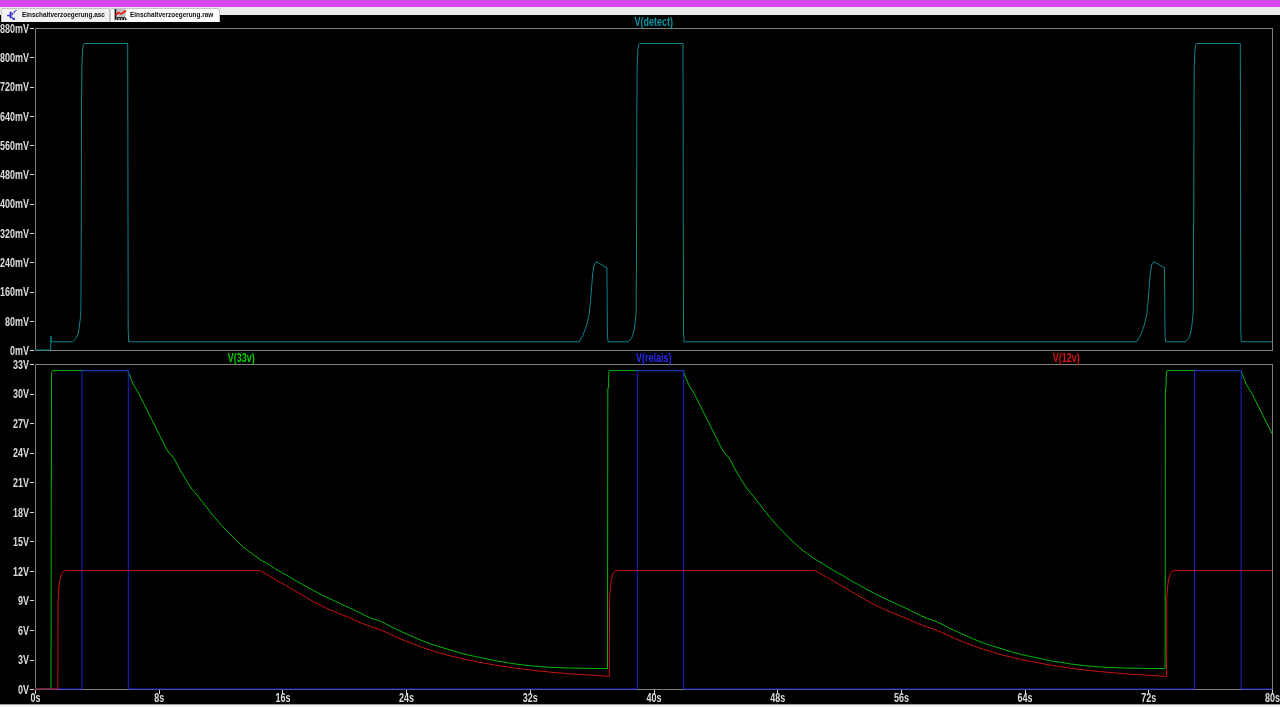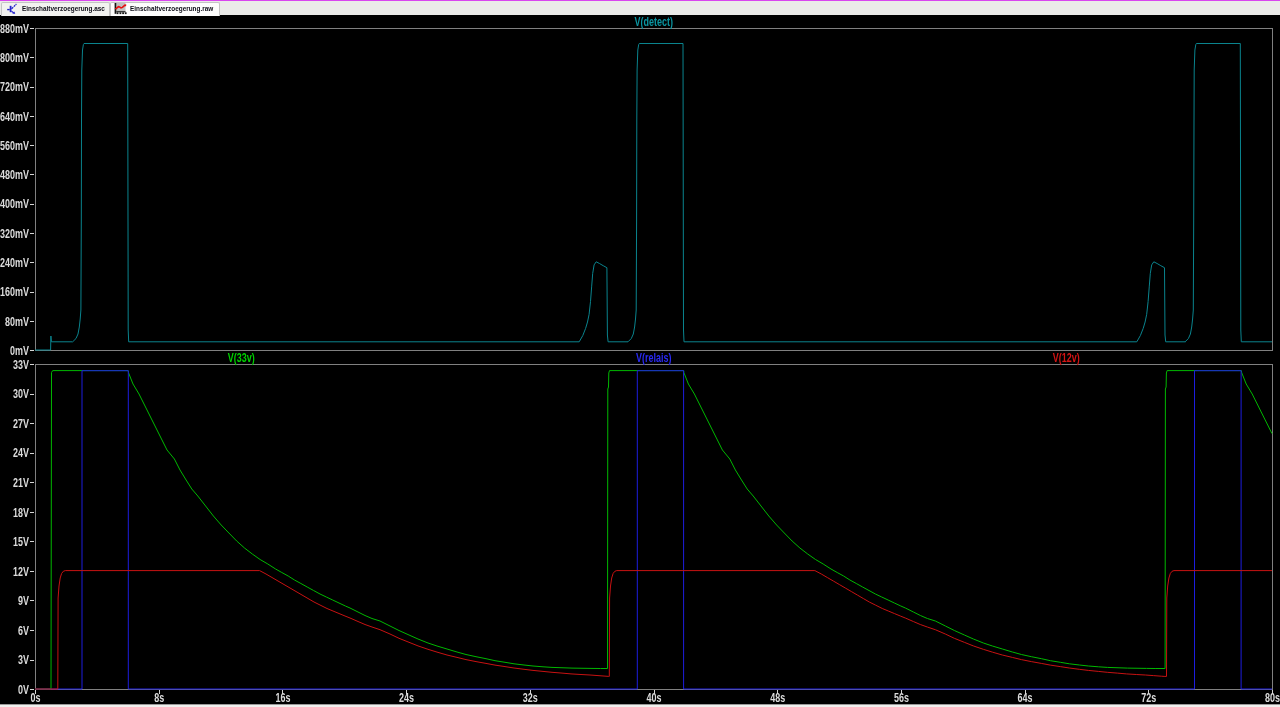--- a/index.html
+++ b/index.html
@@ -1,17 +1,17 @@
 <!DOCTYPE html>
 <html><head><meta charset="utf-8"><style>
 *{margin:0;padding:0;box-sizing:border-box}
 body{width:1280px;height:707px;position:relative;overflow:hidden;background:#000;
  font-family:"Liberation Sans",sans-serif}
 #tabbar{position:absolute;top:0;left:0;width:1280px;height:15px;background:#ebebe9;
- border-top:1px solid #d946ef;z-index:5}
+ border-top:7px solid #d946ef;z-index:5}
 .tab{position:absolute;top:1px;height:14px;border:1px solid #c4c4c4;border-bottom:none;
  border-radius:2px 2px 0 0}
 #tab1{left:1px;width:109px;background:#f2f2f0}
 #tab2{left:110px;width:110px;background:#fdfdfd}
 .tablabel{position:absolute;top:2.7px;font-size:8px;font-weight:bold;color:#0c0c16;white-space:nowrap;
  transform:scale(0.8,1);transform-origin:0 0}
 #strip{position:absolute;left:0;top:704px;width:1280px;height:3px;background:#f0f0ee;border-top:1px solid #9a9a9a;z-index:5}
 #client{position:absolute;top:15px;left:0;width:1280px;height:688px;background:#000}
 </style></head>
 <body>

